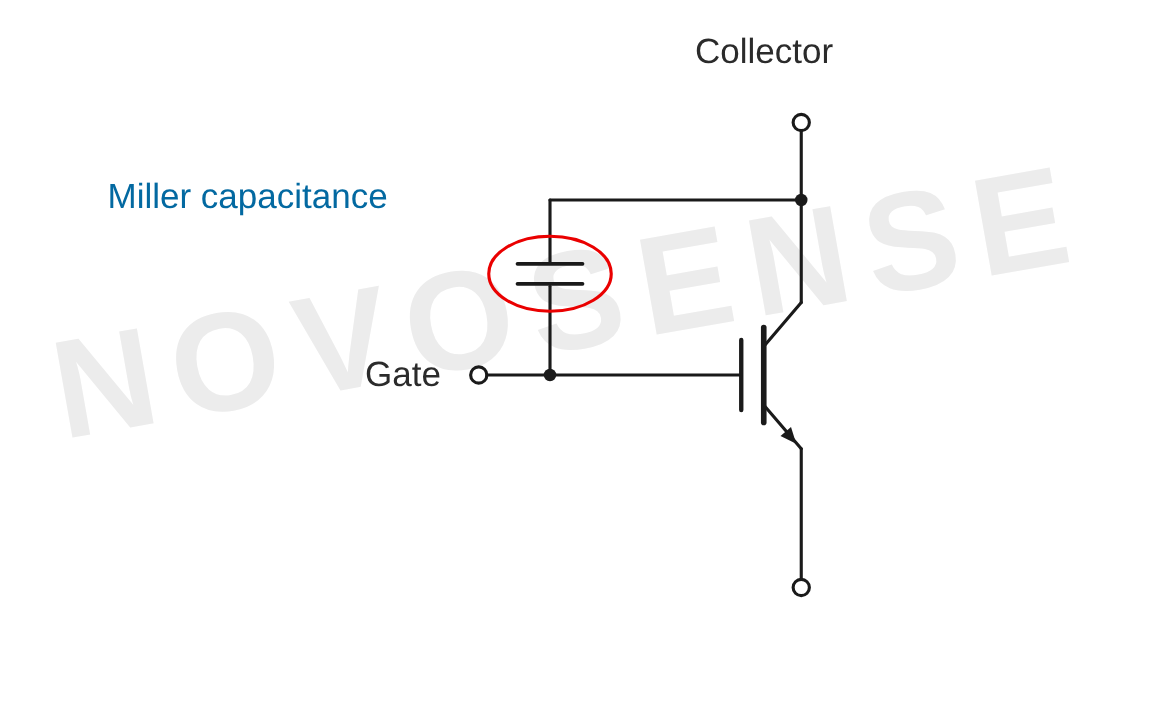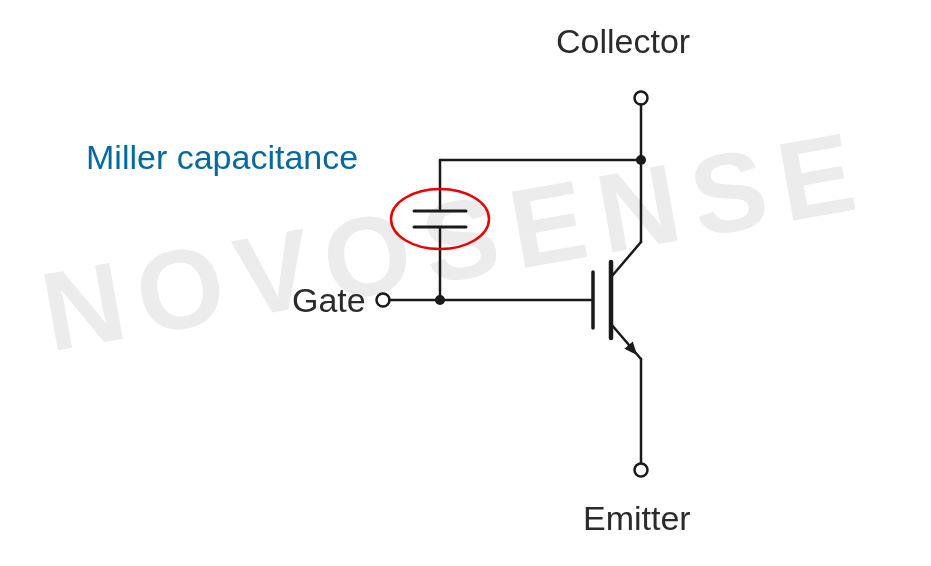--- a/index.html
+++ b/index.html
@@ -32,21 +32,21 @@
   }
   svg.schematic {
     position: absolute;
     left: 0;
     top: 0;
     z-index: 1;
   }
   .label {
     position: absolute;
     z-index: 2;
-    font-size: 34px;
+    font-size: 28px;
     color: #2b2b2b;
     white-space: nowrap;
     line-height: 30px;
   }
   .label.red {
     color: #0369a1;
   }
   .label-collector { left: 556px; top: 26px; }
   .label-emitter   { left: 583px; top: 503px; }
   .label-gate      { left: 292px; top: 285px; }
@@ -85,19 +85,18 @@
 
       <line x1="611" y1="324" x2="641" y2="359"></line>
       <polygon points="637,355 624.4,348.7 632.8,341.5" fill="#1a1a1a" stroke="none"></polygon>
       <line x1="641" y1="359" x2="641" y2="463.5"></line>
       <circle cx="641" cy="470" r="6.5" fill="#ffffff"></circle>
     </g>
   </svg>
 
   <div class="label label-collector">Collector</div>
 
-  <div class="label label-emitter">Emitter</div>
 
   <div class="label label-gate">Gate</div>
 
   <div class="label red label-miller">Miller capacitance</div>
 
 </div>
 
 </body></html>

